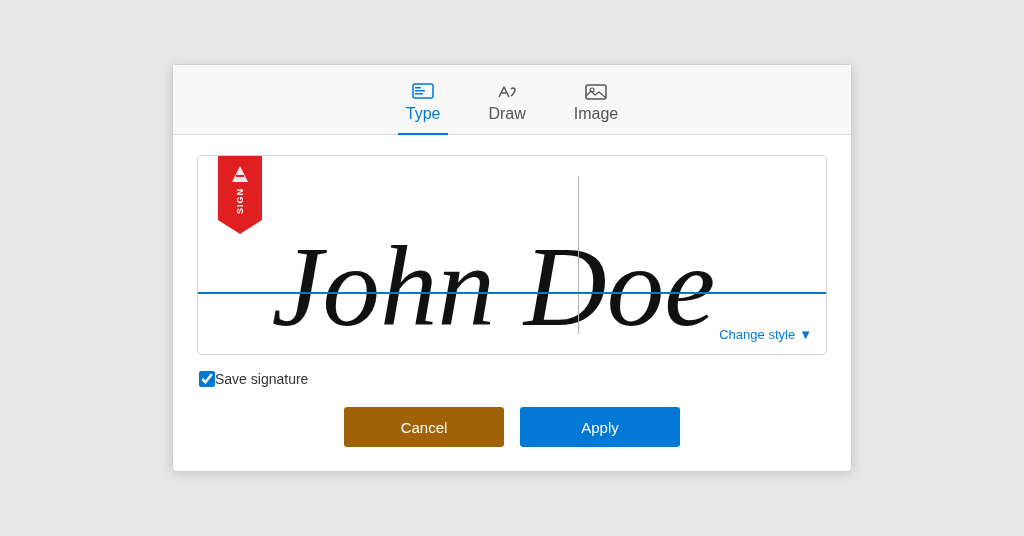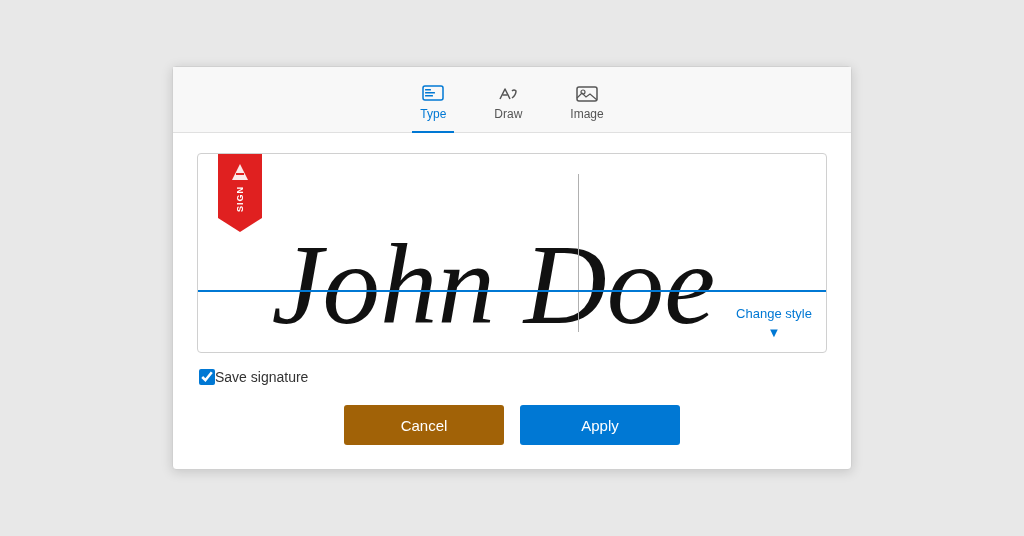--- a/index.html
+++ b/index.html
@@ -40,21 +40,21 @@
       font-size: 13px;
       gap: 4px;
       border-bottom: 2px solid transparent;
       margin-bottom: -1px;
     }
     .tab.active {
       color: #0078d4;
       border-bottom: 2px solid #0078d4;
     }
     .tab-label {
-      font-size: 12px;
+      font-size: 16px;
     }
     .dialog-body {
       padding: 20px 24px 24px 24px;
     }
     .signature-area {
       border: 1px solid #d0d0d0;
       border-radius: 4px;
       height: 200px;
       position: relative;
       background: #fff;
@@ -121,21 +121,20 @@
     .change-style {
       position: absolute;
       bottom: 12px;
       right: 14px;
       color: #0078d4;
       font-size: 13px;
       cursor: pointer;
       display: flex;
       align-items: center;
       gap: 4px;
-      flex-direction: column;
     }
     .save-sig-row {
       display: flex;
       align-items: center;
       margin-bottom: 20px;
       padding-left: 2px;
     }
     .checkbox {
       width: 16px;
       height: 16px;

